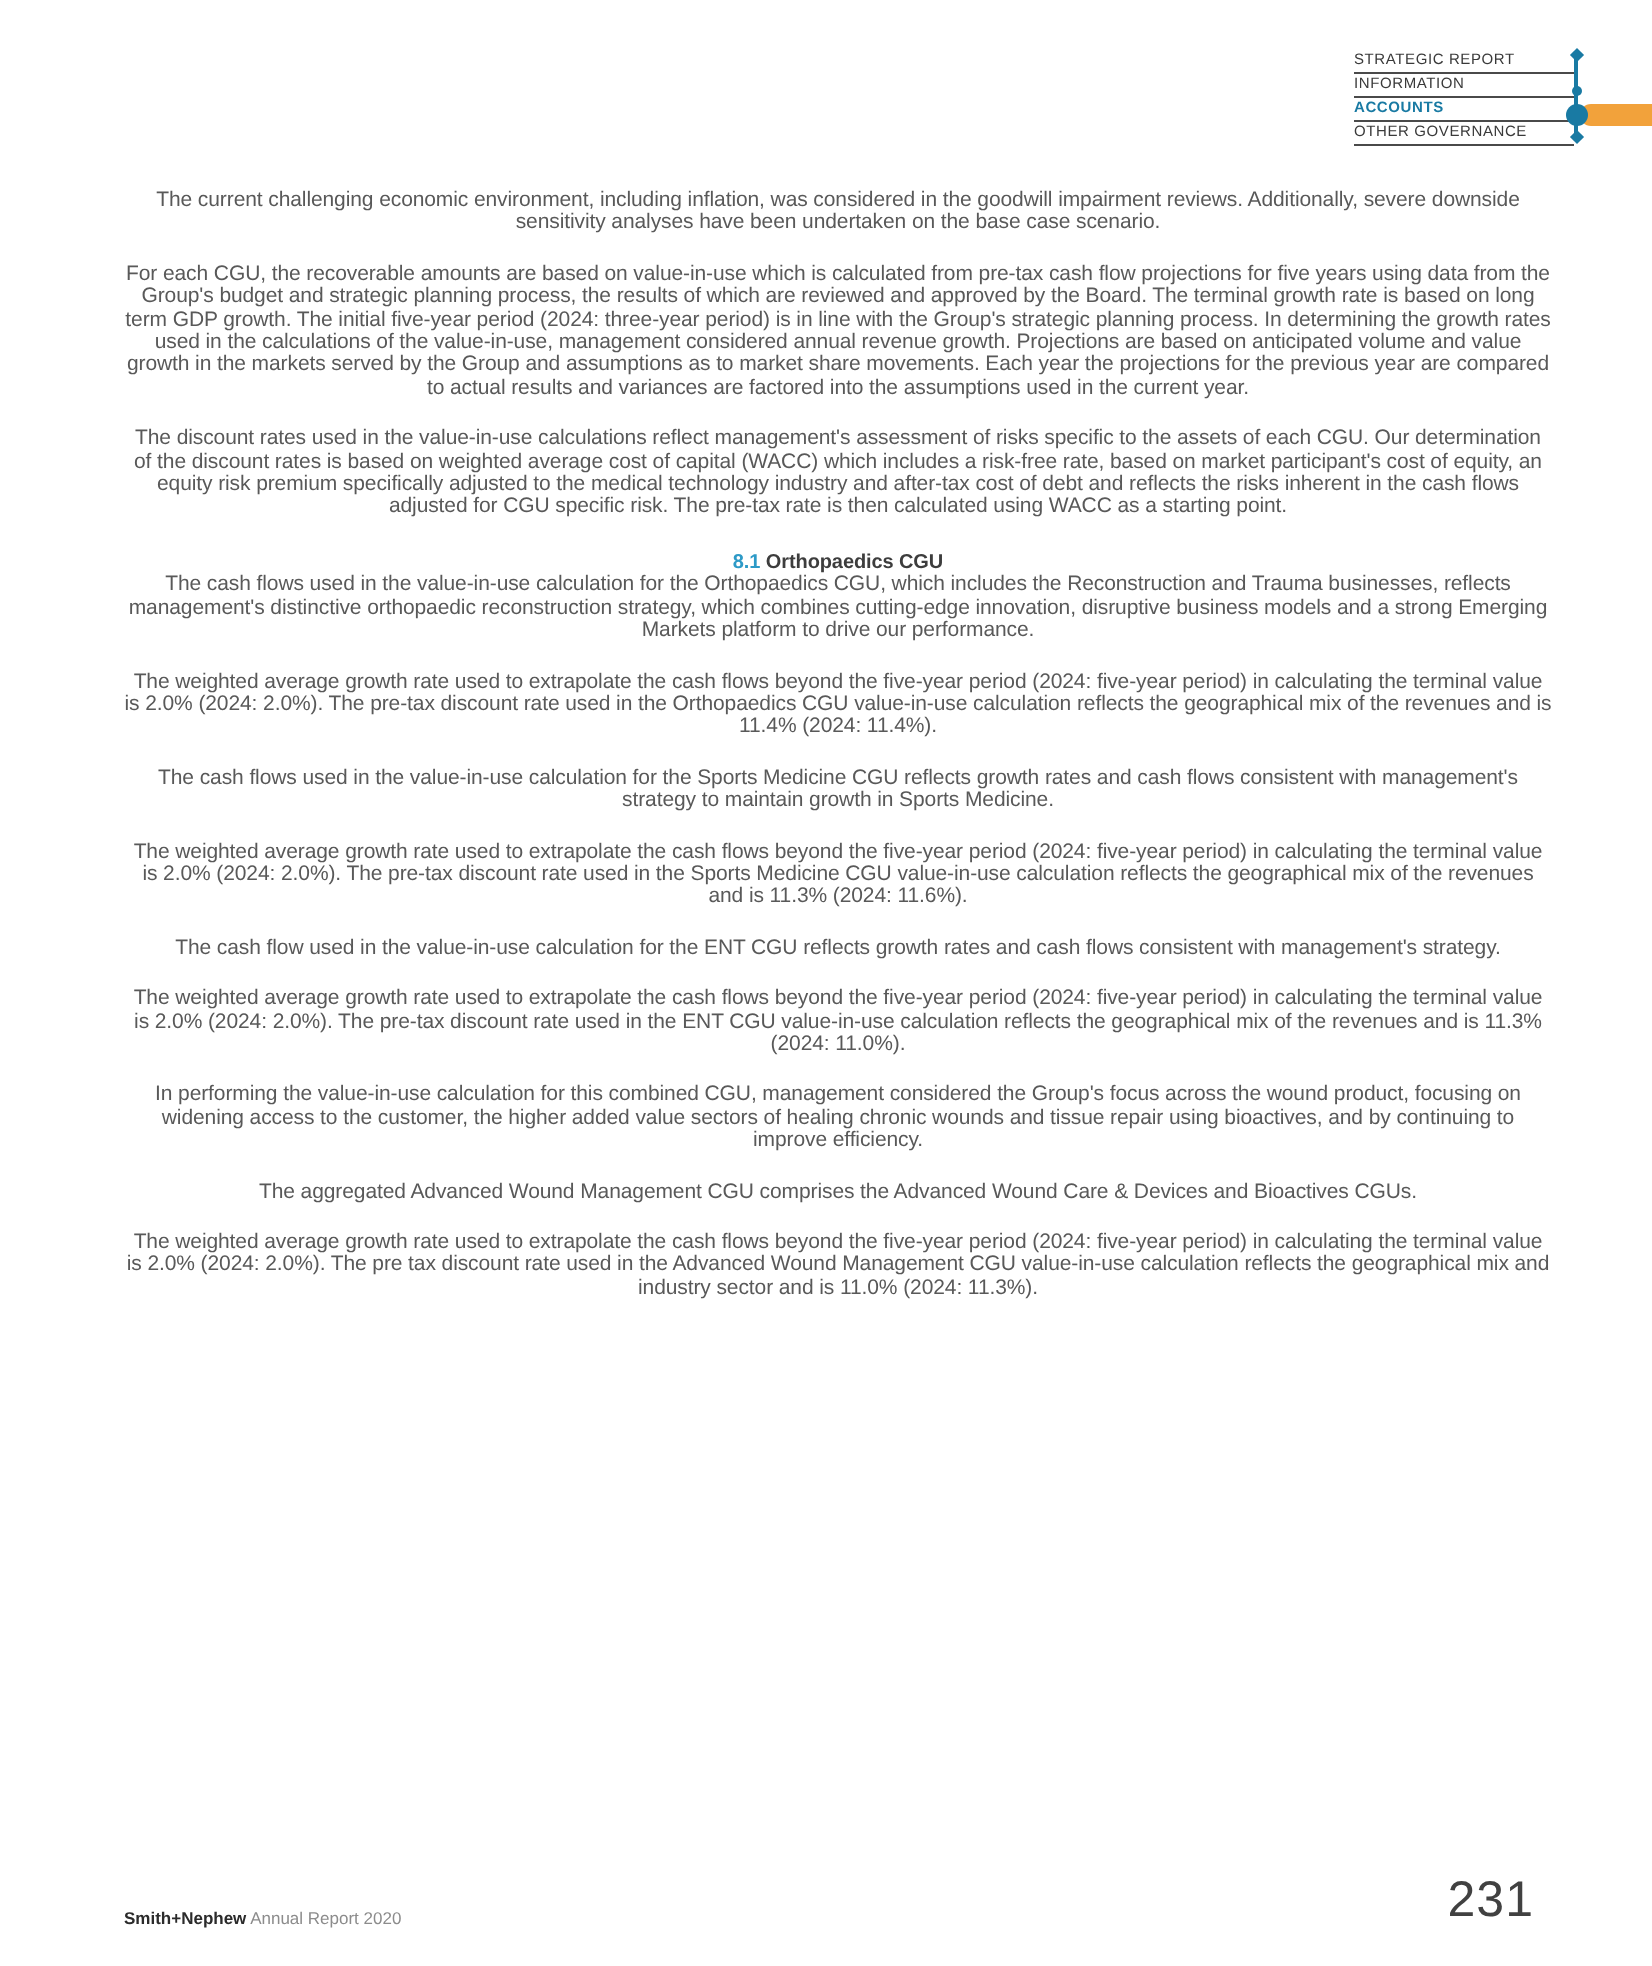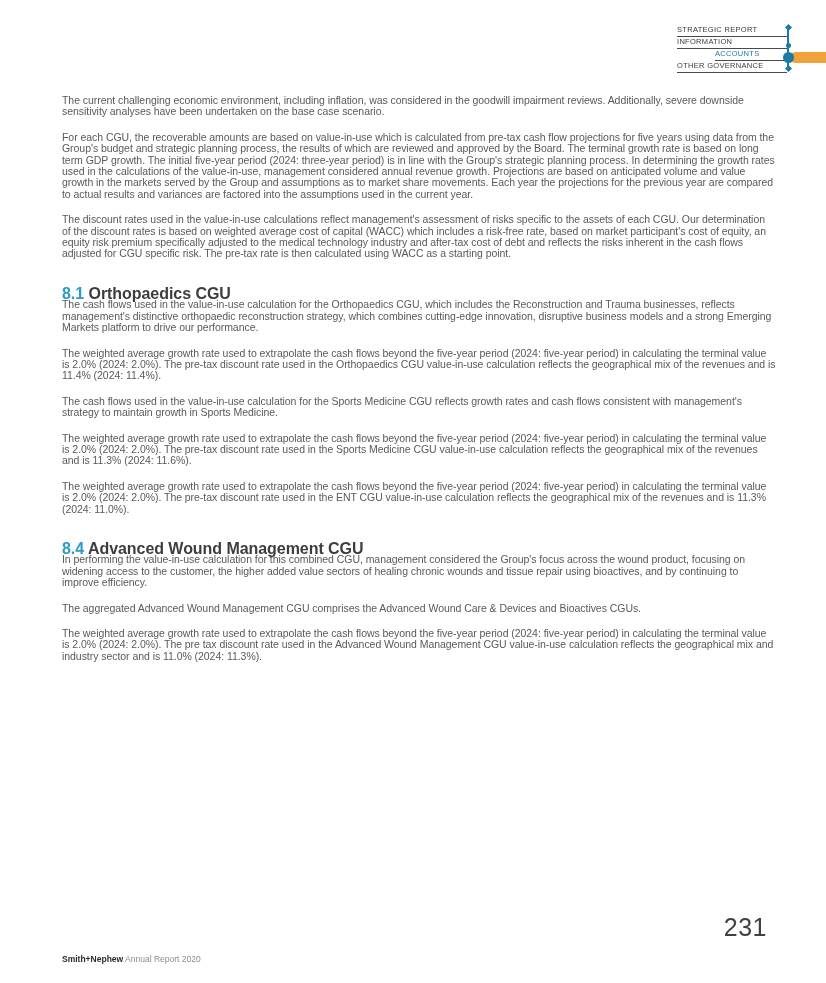--- a/index.html
+++ b/index.html
@@ -25,21 +25,21 @@
   .nav-item {
     height: 11px;
     border-bottom: 1px solid #4a4a4a;
     font-size: 7.5px;
     line-height: 10px;
     letter-spacing: 0.3px;
     color: #3a3a3a;
     cursor: pointer;
     white-space: nowrap;
   }
-  .nav-item.active { color: #197aa3; font-weight: normal; margin-left: 38px; }
+  .nav-item.active { color: #197aa3; font-weight: bold; }
 
   .nav-track {
     position: absolute;
     left: 787px;
     top: 28px;
     width: 2px;
     height: 39px;
     background: #197aa3;
   }
   .nav-end {
@@ -82,45 +82,46 @@
   
   .content {
     position: absolute;
     left: 62px;
     top: 95px;
     width: 714px;
     color: #595959;
     font-size: 10.5px;
     line-height: 11.4px;
     letter-spacing: -0.05px;
+    text-align: center;
   }
   .content p { margin: 0 0 14px 0; }
   .section-heading {
-    margin: 28px 0 0 0;
-    font-size: 16px;
+    margin: 16px 0 0 0;
+    font-size: 10px;
     line-height: 11.4px;
   }
   .section-number { color: #2d9ac7; font-weight: bold; }
   .section-title  { color: #3d3d3d; font-weight: bold; }
 
   
   .footer-left {
     position: absolute;
     left: 62px;
     top: 954px;
     font-size: 8.5px;
     line-height: 10px;
     color: #8c8c8c;
     white-space: nowrap;
   }
   .footer-brand { color: #2b2b2b; font-weight: bold; }
   .page-number {
     position: absolute;
     right: 59px;
-    top: 914px;
+    top: 937px;
     font-size: 25px;
     line-height: 26px;
     font-weight: normal;
     color: #414141;
     letter-spacing: 0.5px;
   }
 </style>
 </head>
 <body>
 
@@ -144,23 +145,23 @@
     <p>For each CGU, the recoverable amounts are based on value-in-use which is calculated from pre-tax cash flow projections for five years using data from the Group's budget and strategic planning process, the results of which are reviewed and approved by the Board. The terminal growth rate is based on long term GDP growth. The initial five-year period (2024: three-year period) is in line with the Group's strategic planning process. In determining the growth rates used in the calculations of the value-in-use, management considered annual revenue growth. Projections are based on anticipated volume and value growth in the markets served by the Group and assumptions as to market share movements. Each year the projections for the previous year are compared to actual results and variances are factored into the assumptions used in the current year.</p>
     <p>The discount rates used in the value-in-use calculations reflect management's assessment of risks specific to the assets of each CGU. Our determination of the discount rates is based on weighted average cost of capital (WACC) which includes a risk-free rate, based on market participant's cost of equity, an equity risk premium specifically adjusted to the medical technology industry and after-tax cost of debt and reflects the risks inherent in the cash flows adjusted for CGU specific risk. The pre-tax rate is then calculated using WACC as a starting point.</p>
 
     <h3 class="section-heading"><span class="section-number">8.1</span> <span class="section-title">Orthopaedics CGU</span></h3>
     <p>The cash flows used in the value-in-use calculation for the Orthopaedics CGU, which includes the Reconstruction and Trauma businesses, reflects management's distinctive orthopaedic reconstruction strategy, which combines cutting-edge innovation, disruptive business models and a strong Emerging Markets platform to drive our performance.</p>
     <p>The weighted average growth rate used to extrapolate the cash flows beyond the five-year period (2024: five-year period) in calculating the terminal value is 2.0% (2024: 2.0%). The pre-tax discount rate used in the Orthopaedics CGU value-in-use calculation reflects the geographical mix of the revenues and is 11.4% (2024: 11.4%).</p>
 
     <p>The cash flows used in the value-in-use calculation for the Sports Medicine CGU reflects growth rates and cash flows consistent with management's strategy to maintain growth in Sports Medicine.</p>
     <p>The weighted average growth rate used to extrapolate the cash flows beyond the five-year period (2024: five-year period) in calculating the terminal value is 2.0% (2024: 2.0%). The pre-tax discount rate used in the Sports Medicine CGU value-in-use calculation reflects the geographical mix of the revenues and is 11.3% (2024: 11.6%).</p>
 
+    <p>The cash flow used in the value-in-use calculation for the ENT CGU reflects growth rates and cash flows consistent with management's strategy.</p>
     <p>The weighted average growth rate used to extrapolate the cash flows beyond the five-year period (2024: five-year period) in calculating the terminal value is 2.0% (2024: 2.0%). The pre-tax discount rate used in the ENT CGU value-in-use calculation reflects the geographical mix of the revenues and is 11.3% (2024: 11.0%).</p>
 
-    <h3 class="section-heading"><span class="section-number">8.4</span> <span class="section-title">Advanced Wound Management CGU</span></h3>
     <p>In performing the value-in-use calculation for this combined CGU, management considered the Group's focus across the wound product, focusing on widening access to the customer, the higher added value sectors of healing chronic wounds and tissue repair using bioactives, and by continuing to improve efficiency.</p>
     <p>The aggregated Advanced Wound Management CGU comprises the Advanced Wound Care &amp; Devices and Bioactives CGUs.</p>
     <p>The weighted average growth rate used to extrapolate the cash flows beyond the five-year period (2024: five-year period) in calculating the terminal value is 2.0% (2024: 2.0%). The pre tax discount rate used in the Advanced Wound Management CGU value-in-use calculation reflects the geographical mix and industry sector and is 11.0% (2024: 11.3%).</p>
 
   </div>
 
   <div class="footer-left"><span class="footer-brand">Smith+Nephew</span><span> Annual Report 2020</span></div>
   <div class="page-number">231</div>
 
 </div>

